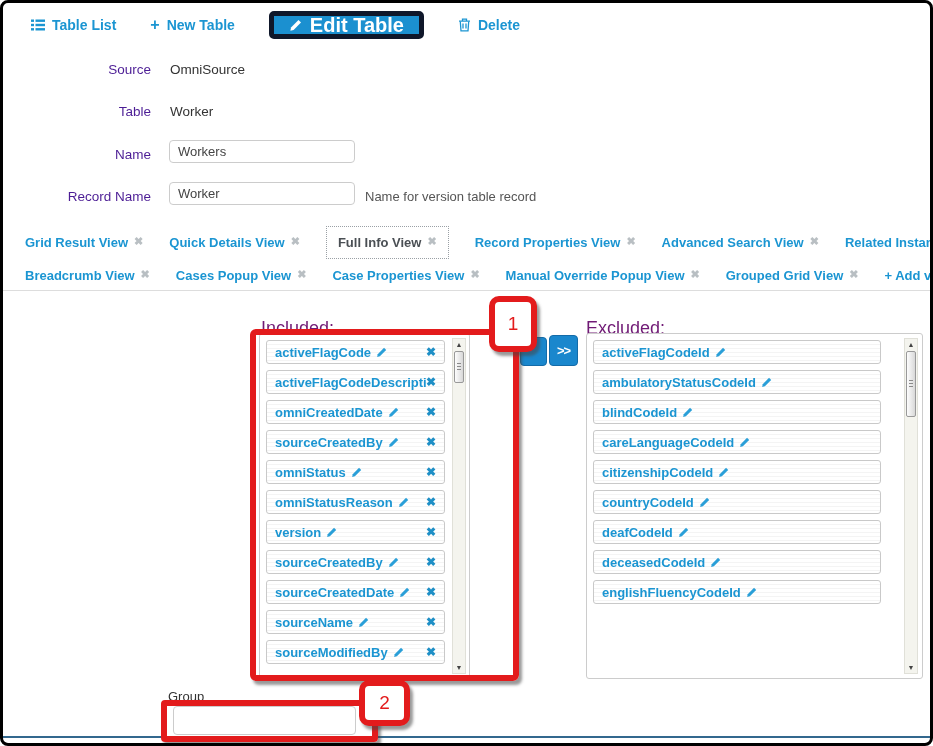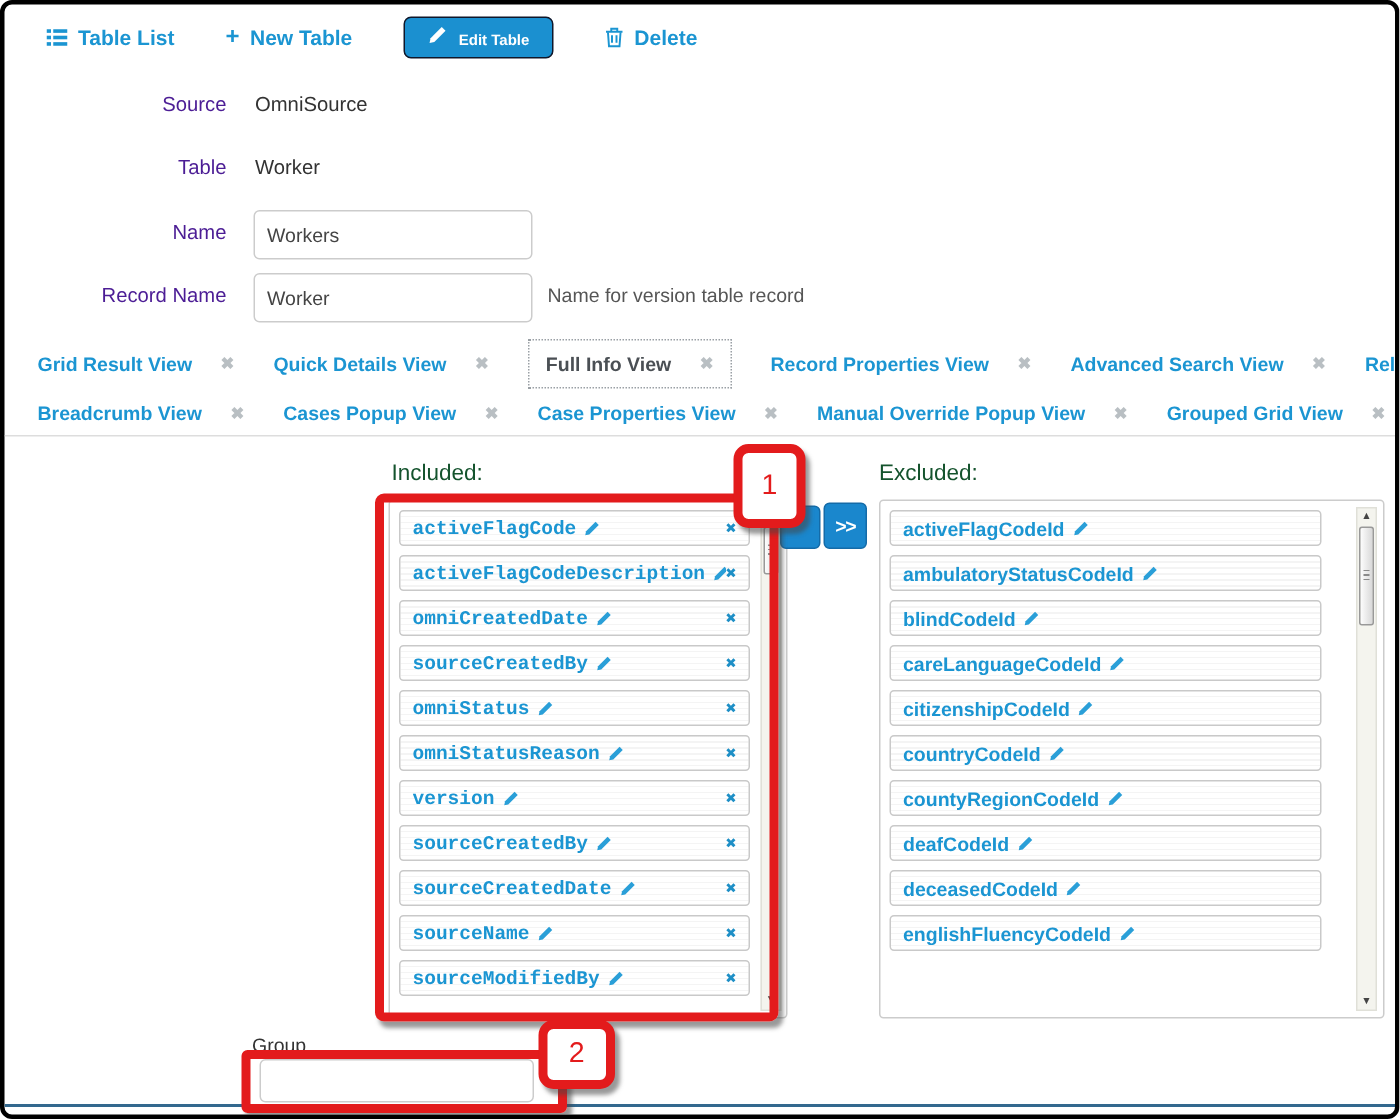--- a/index.html
+++ b/index.html
@@ -9,52 +9,52 @@
     position:relative; width:933px; height:746px; background:#fff;
     border:3px solid #000; border-radius:8px; overflow:hidden;
   }
 
   
   .toolbar { position:absolute; left:28px; top:8px; height:28px; display:flex; align-items:center; gap:34px; }
   .tb-link { display:flex; align-items:center; gap:7px; color:#1b95d2; font-weight:bold; font-size:14px; cursor:pointer; }
   .tb-link .glyph { display:inline-flex; align-items:center; }
   .plus-glyph { font-size:16px; font-weight:bold; line-height:14px; }
   .btn-primary {
-    display:flex; align-items:flex-end; gap:8px; background:#1b90d0; color:#fff;
-    font-weight:bold; font-size:10px; padding:5px 15px; border:1px solid #0f172a;
+    display:flex; align-items:center; gap:8px; background:#1b90d0; color:#fff;
+    font-weight:bold; font-size:20px; padding:5px 15px; border:5px solid #0f172a;
     border-radius:5px; cursor:pointer; height:28px;
   }
 
   
   .frm-label { position:absolute; left:0; width:148px; text-align:right; font-size:13.5px; color:#4c1d95;padding-left:44px; }
   .frm-value { position:absolute; left:167px; font-size:13.5px; color:#333; }
   .txt-input {
-    position:absolute; left:166px; width:186px; height:33px; border:1px solid #ccc;
+    position:absolute; left:166px; width:186px; height:23px; border:1px solid #ccc;
     border-radius:4px; padding:0 8px; font-size:13px; color:#444;
     font-family:"Liberation Sans", sans-serif; background:#fff;
   }
   .hint { position:absolute; left:362px; font-size:13px; color:#555; }
 
   
   .vrow { position:absolute; display:flex; align-items:center; gap:26px; }
   .vrow1 { left:22px; top:222px; height:34px; }
   .vrow2 { left:22px; top:258px; height:28px; }
-  .vtab { display:inline-flex; align-items:center; gap:19px; color:#1b95d2; font-weight:bold; font-size:13px; cursor:pointer; white-space:nowrap; }
+  .vtab { display:inline-flex; align-items:flex-start; gap:6px; color:#1b95d2; font-weight:bold; font-size:13px; cursor:pointer; white-space:nowrap; }
   .vtab .x { color:#b9bfc3; font-size:11px; font-weight:bold; }
   .vtab.selected { color:#4a4f54; border:1px dotted #9aa0a5; padding:8px 11px; background:#fff; }
   .addview { display:inline-flex; align-items:center; gap:5px; color:#1b95d2; font-weight:bold; font-size:13px; cursor:pointer; white-space:nowrap; }
   .divider { position:absolute; left:0; right:0; top:287px; border-top:1px solid #ddd; }
 
   
-  .panel-label { position:absolute; top:304px; font-size:15px; color:#14532d; }
+  .panel-label { position:absolute; top:315px; font-size:18px; color:#701a75; }
   .listbox {
     position:absolute; top:330px; height:346px; border:1px solid #ccc; border-radius:3px;
     background:#fff; padding:6px; overflow:hidden;
   }
-  .listbox.included { left:256px; width:266px; padding-right:24px;font-family:Liberation Mono, monospace; }
+  .listbox.included { left:256px; width:211px; padding-right:24px; }
   .listbox.excluded { left:583px; width:337px; padding-right:41px; }
   .item {
     height:24px; margin-bottom:6px; border:1px solid #c9c9c9; border-radius:3px;
     display:flex; align-items:center; justify-content:space-between; padding:0 8px;
     background:repeating-linear-gradient(180deg,#fff 0 3px,#f4f4f4 3px 4px);
     cursor:grab;
   }
   .iname { display:inline-flex; align-items:center; gap:5px; color:#1b95d2; font-weight:bold; font-size:13px; white-space:nowrap; overflow:hidden; }
   .pencil { display:inline-flex; color:#2a9fd8; cursor:pointer; }
   .xbtn { color:#1e8fc6; font-size:12px; font-weight:bold; cursor:pointer; }
@@ -456,30 +456,20 @@
         <span class="iname">
           <span>countryCodeId</span>
           <span class="pencil">
             <svg width="11" height="11" viewBox="0 0 16 16">
               <path fill="currentColor" d="M11.7 1.2l3.1 3.1-9.2 9.2-3.9 0.9 0.8-4z"></path>
             </svg>
           </span>
         </span>
       </div>
 
-      <div class="item">
-        <span class="iname">
-          <span>countyRegionCodeId</span>
-          <span class="pencil">
-            <svg width="11" height="11" viewBox="0 0 16 16">
-              <path fill="currentColor" d="M11.7 1.2l3.1 3.1-9.2 9.2-3.9 0.9 0.8-4z"></path>
-            </svg>
-          </span>
-        </span>
-      </div>
 
       <div class="item">
         <span class="iname">
           <span>deafCodeId</span>
           <span class="pencil">
             <svg width="11" height="11" viewBox="0 0 16 16">
               <path fill="currentColor" d="M11.7 1.2l3.1 3.1-9.2 9.2-3.9 0.9 0.8-4z"></path>
             </svg>
           </span>
         </span>

